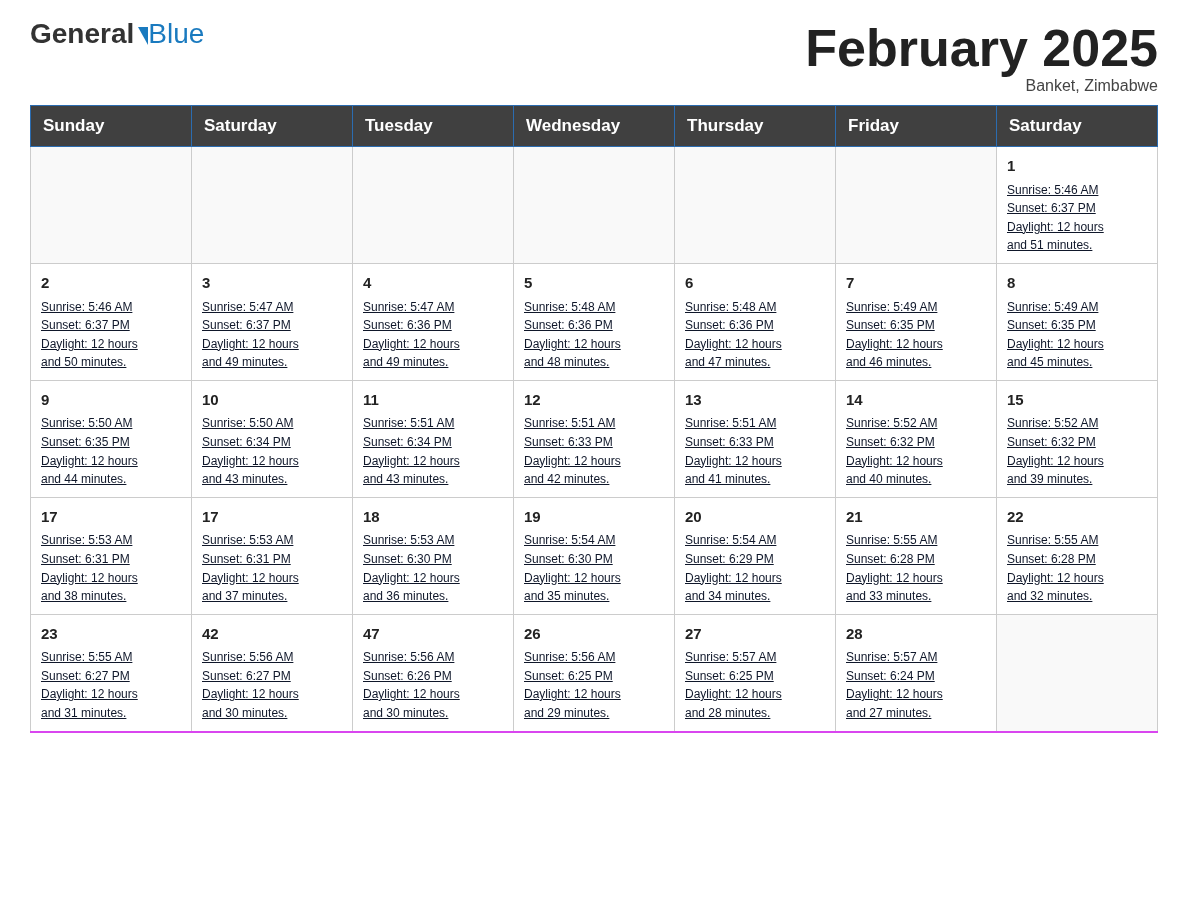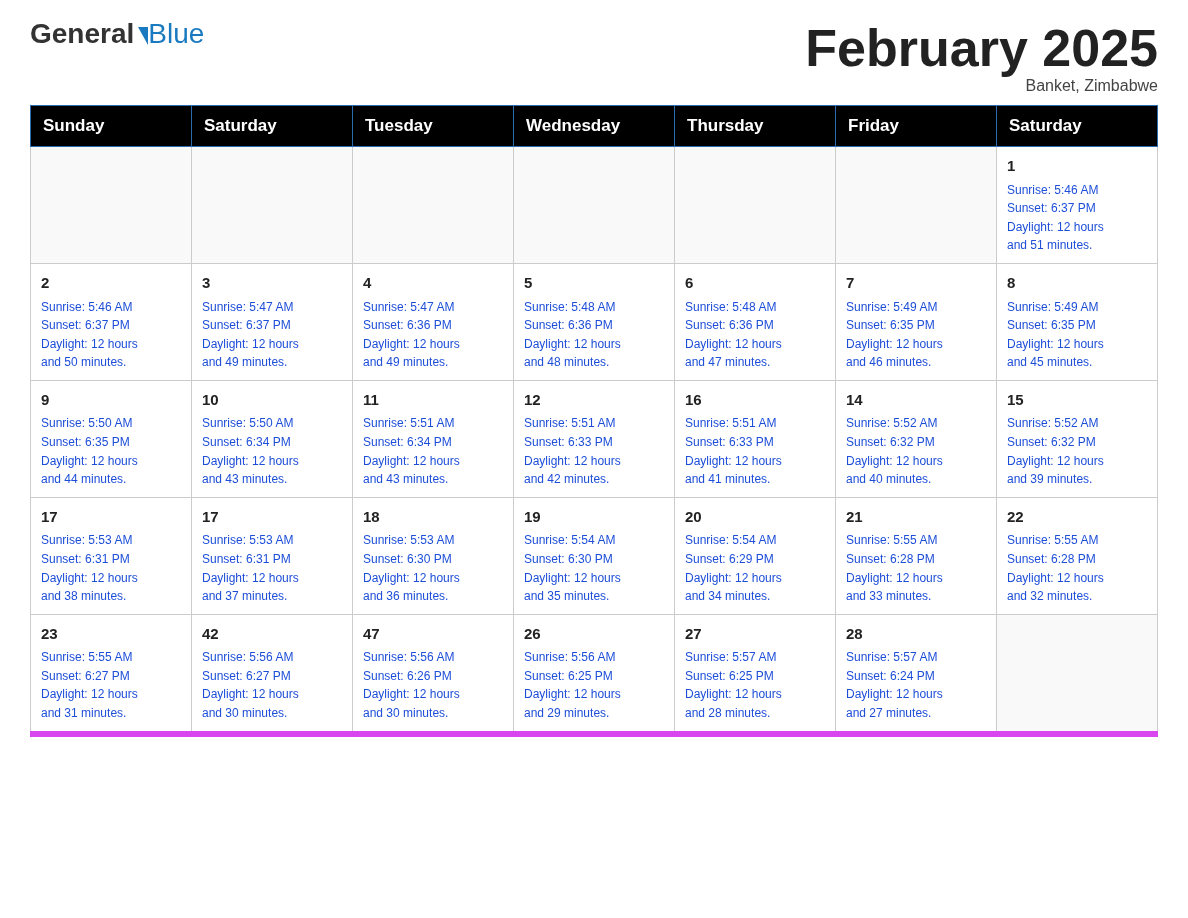--- a/index.html
+++ b/index.html
@@ -54,21 +54,21 @@
     .calendar-subtitle {
       font-size: 16px;
       color: #444;
     }
     .calendar {
       width: 100%;
       border-collapse: collapse;
       margin-top: 10px;
     }
     .calendar th {
-      background-color: #000000;
+      background-color: #404040;
       color: #fff;
       font-size: 17px;
       font-weight: bold;
       padding: 10px 12px;
       text-align: left;
       border: 1px solid #2b6cb0;
     }
     .calendar td {
       vertical-align: top;
       padding: 8px 10px;
@@ -81,28 +81,29 @@
     }
     .day-number {
       font-size: 15px;
       font-weight: bold;
       color: #222;
       display: block;
       margin-bottom: 3px;
     }
     .day-info {
       font-size: 12px;
-      color: #1d4ed8;
+      color: #0f172a;
       line-height: 1.55;
+      text-decoration: underline;
     }
     .empty-cell {
       background: #f9f9f9;
     }
     tr:last-child td {
-      border-bottom: 6px solid #d946ef;
+      border-bottom: 2px solid #d946ef;
     }
   </style>
 </head>
 <body>
 
 <div class="header-area">
   <div class="logo">
     <div class="logo-line1">
       General<span class="logo-triangle"></span>
     </div>
@@ -216,21 +217,21 @@
 and 43 minutes.</div>
         </td>
         <td>
           <span class="day-number">12</span>
           <div class="day-info" style="white-space: pre-line;">Sunrise: 5:51 AM
 Sunset: 6:33 PM
 Daylight: 12 hours
 and 42 minutes.</div>
         </td>
         <td>
-          <span class="day-number">16</span>
+          <span class="day-number">13</span>
           <div class="day-info" style="white-space: pre-line;">Sunrise: 5:51 AM
 Sunset: 6:33 PM
 Daylight: 12 hours
 and 41 minutes.</div>
         </td>
         <td>
           <span class="day-number">14</span>
           <div class="day-info" style="white-space: pre-line;">Sunrise: 5:52 AM
 Sunset: 6:32 PM
 Daylight: 12 hours

